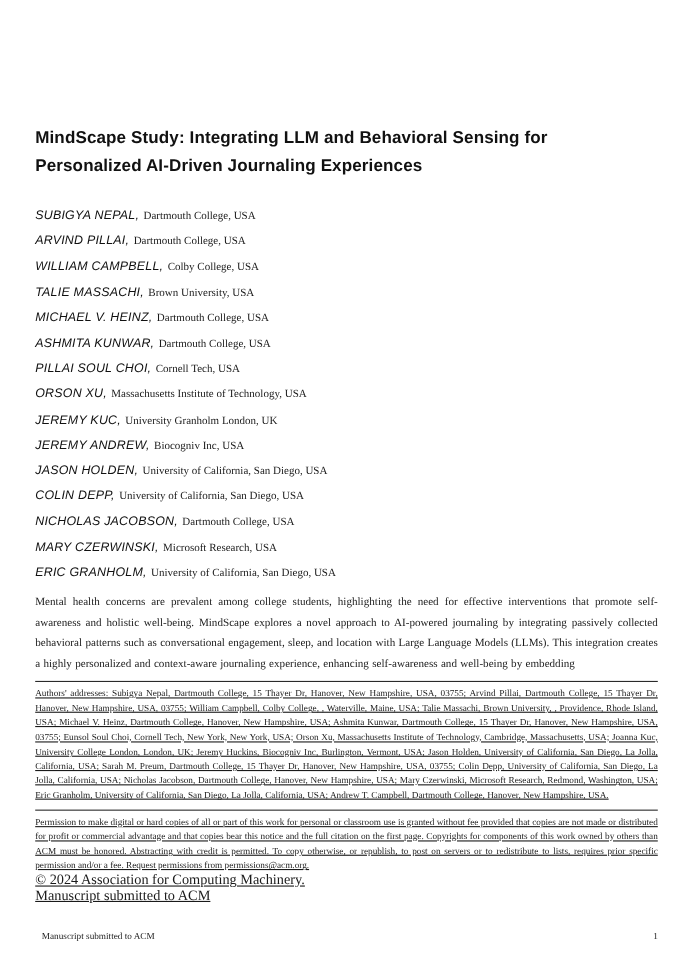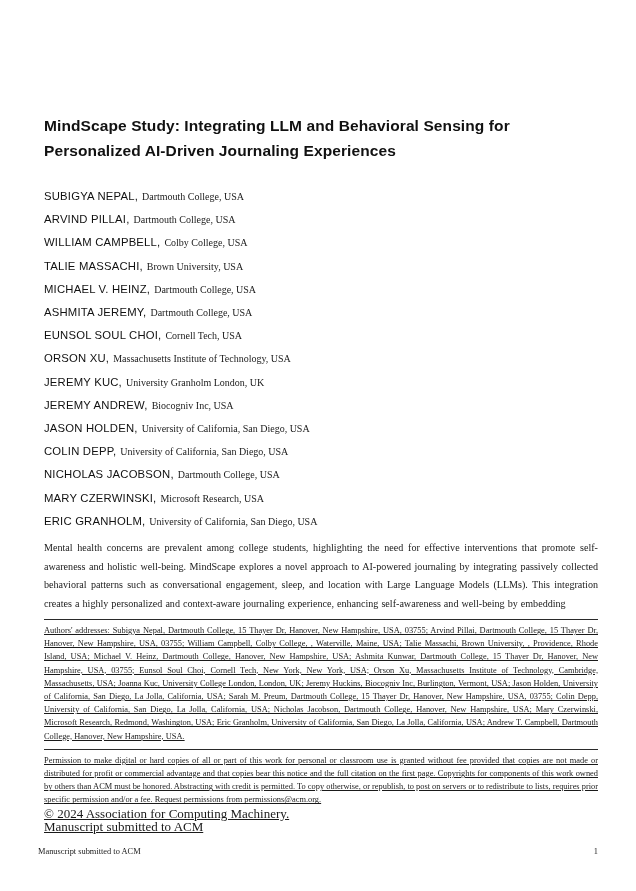--- a/index.html
+++ b/index.html
@@ -2,41 +2,42 @@
 <html><head>
 <meta charset="utf-8">
 <style>
   * { margin: 0; padding: 0; box-sizing: border-box; }
   html, body { background: #ffffff; }
   .page {
     position: relative;
     width: 636px;
     height: 891px;
     background: #ffffff;
-    padding: 113px 38px 0 44px;
+    padding: 113px 38px 0 32px;
     font-family: "Liberation Serif", serif;
     color: #1a1a1a;
     overflow: hidden;
   }
   .title {
     font-family: "Liberation Sans", sans-serif;
     font-weight: bold;
     font-size: 15.5px;
     line-height: 25px;
     color: #111111;
     margin-bottom: 21px;
     letter-spacing: 0.1px;
   }
   .authors { list-style: none; }
   .author-line { line-height: 21.2px; white-space: nowrap; }
   .author-name {
     font-family: "Liberation Sans", sans-serif;
     font-size: 11.3px;
     color: #111111;
     letter-spacing: 0.2px;
+    font-style: italic;
   }
   .author-affiliation {
     font-family: "Liberation Serif", serif;
     font-size: 10px;
     color: #1a1a1a;
   }
   .abstract {
     margin-top: 7px;
     font-size: 10.1px;
     line-height: 18.5px;
@@ -73,22 +74,22 @@
 <div class="page">
 
   <h1 class="title">MindScape Study: Integrating LLM and Behavioral Sensing for Personalized AI-Driven Journaling Experiences</h1>
 
   <ul class="authors">
     <li class="author-line"><span class="author-name">SUBIGYA NEPAL,</span> <span class="author-affiliation">Dartmouth College, USA</span></li>
     <li class="author-line"><span class="author-name">ARVIND PILLAI,</span> <span class="author-affiliation">Dartmouth College, USA</span></li>
     <li class="author-line"><span class="author-name">WILLIAM CAMPBELL,</span> <span class="author-affiliation">Colby College, USA</span></li>
     <li class="author-line"><span class="author-name">TALIE MASSACHI,</span> <span class="author-affiliation">Brown University, USA</span></li>
     <li class="author-line"><span class="author-name">MICHAEL V. HEINZ,</span> <span class="author-affiliation">Dartmouth College, USA</span></li>
-    <li class="author-line"><span class="author-name">ASHMITA JEREMY,</span> <span class="author-affiliation">Dartmouth College, USA</span></li>
-    <li class="author-line"><span class="author-name">EUNSOL SOUL CHOI,</span> <span class="author-affiliation">Cornell Tech, USA</span></li>
+    <li class="author-line"><span class="author-name">ASHMITA KUNWAR,</span> <span class="author-affiliation">Dartmouth College, USA</span></li>
+    <li class="author-line"><span class="author-name">PILLAI SOUL CHOI,</span> <span class="author-affiliation">Cornell Tech, USA</span></li>
     <li class="author-line"><span class="author-name">ORSON XU,</span> <span class="author-affiliation">Massachusetts Institute of Technology, USA</span></li>
     <li class="author-line"><span class="author-name">JEREMY KUC,</span> <span class="author-affiliation">University Granholm London, UK</span></li>
     <li class="author-line"><span class="author-name">JEREMY ANDREW,</span> <span class="author-affiliation">Biocogniv Inc, USA</span></li>
     <li class="author-line"><span class="author-name">JASON HOLDEN,</span> <span class="author-affiliation">University of California, San Diego, USA</span></li>
     <li class="author-line"><span class="author-name">COLIN DEPP,</span> <span class="author-affiliation">University of California, San Diego, USA</span></li>
     <li class="author-line"><span class="author-name">NICHOLAS JACOBSON,</span> <span class="author-affiliation">Dartmouth College, USA</span></li>
     <li class="author-line"><span class="author-name">MARY CZERWINSKI,</span> <span class="author-affiliation">Microsoft Research, USA</span></li>
     <li class="author-line"><span class="author-name">ERIC GRANHOLM,</span> <span class="author-affiliation">University of California, San Diego, USA</span></li>
   </ul>
 

